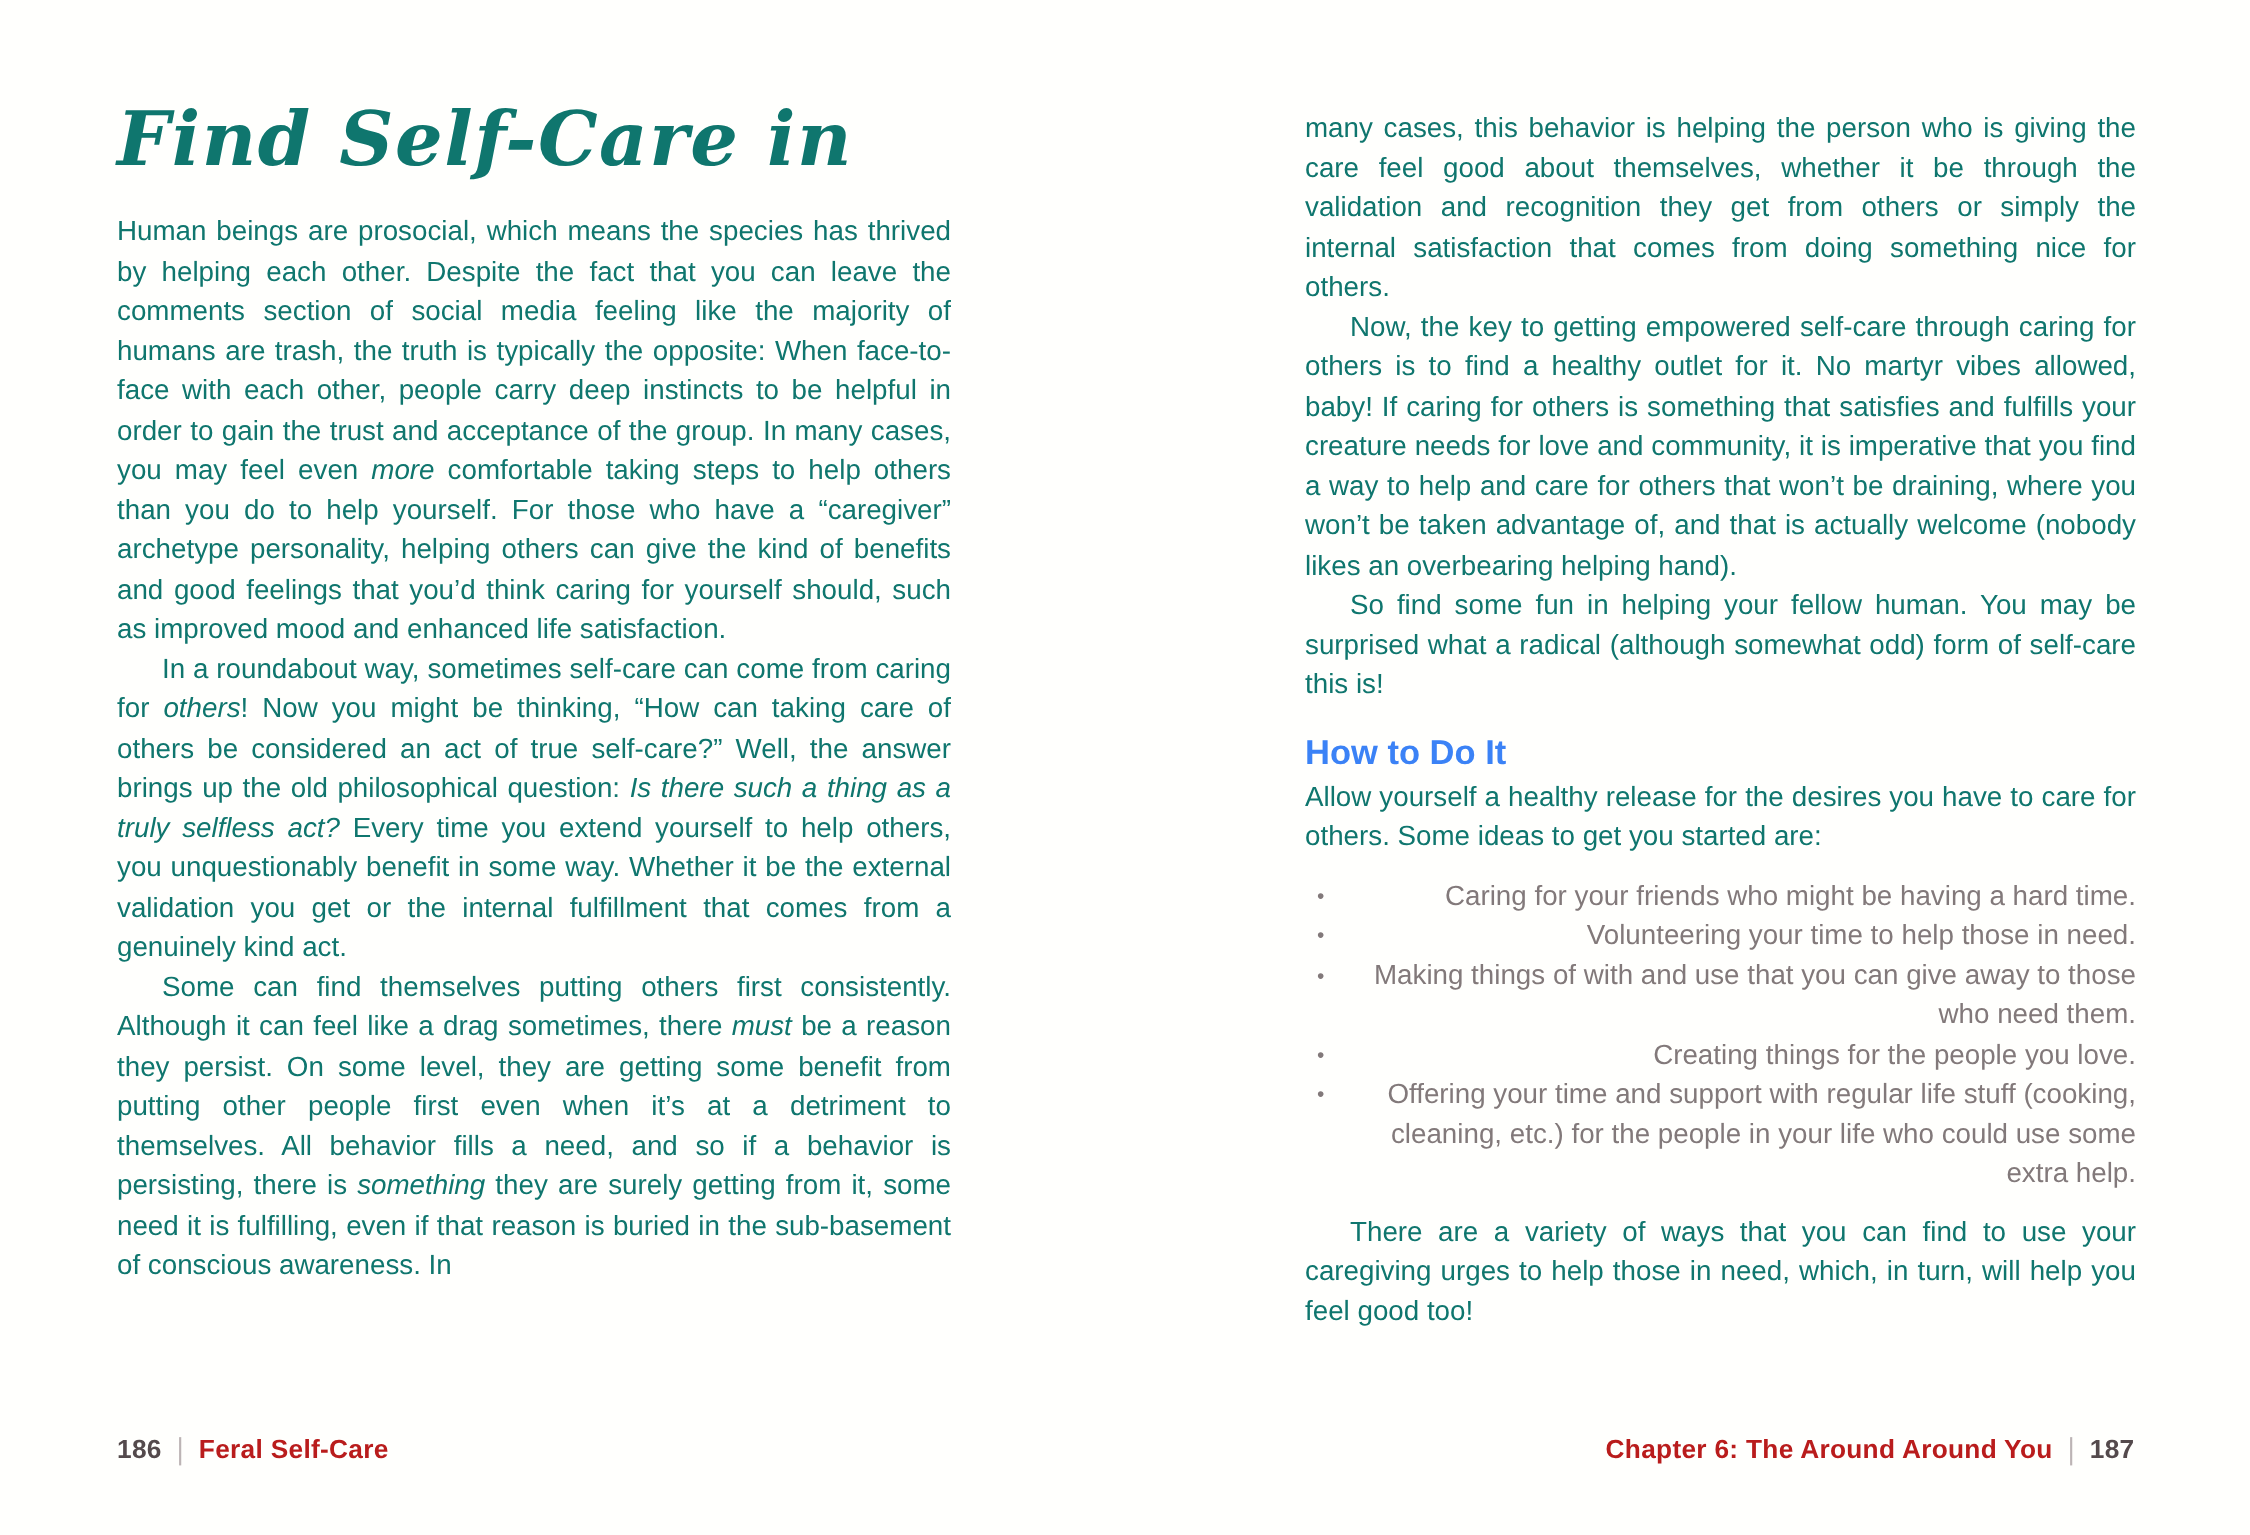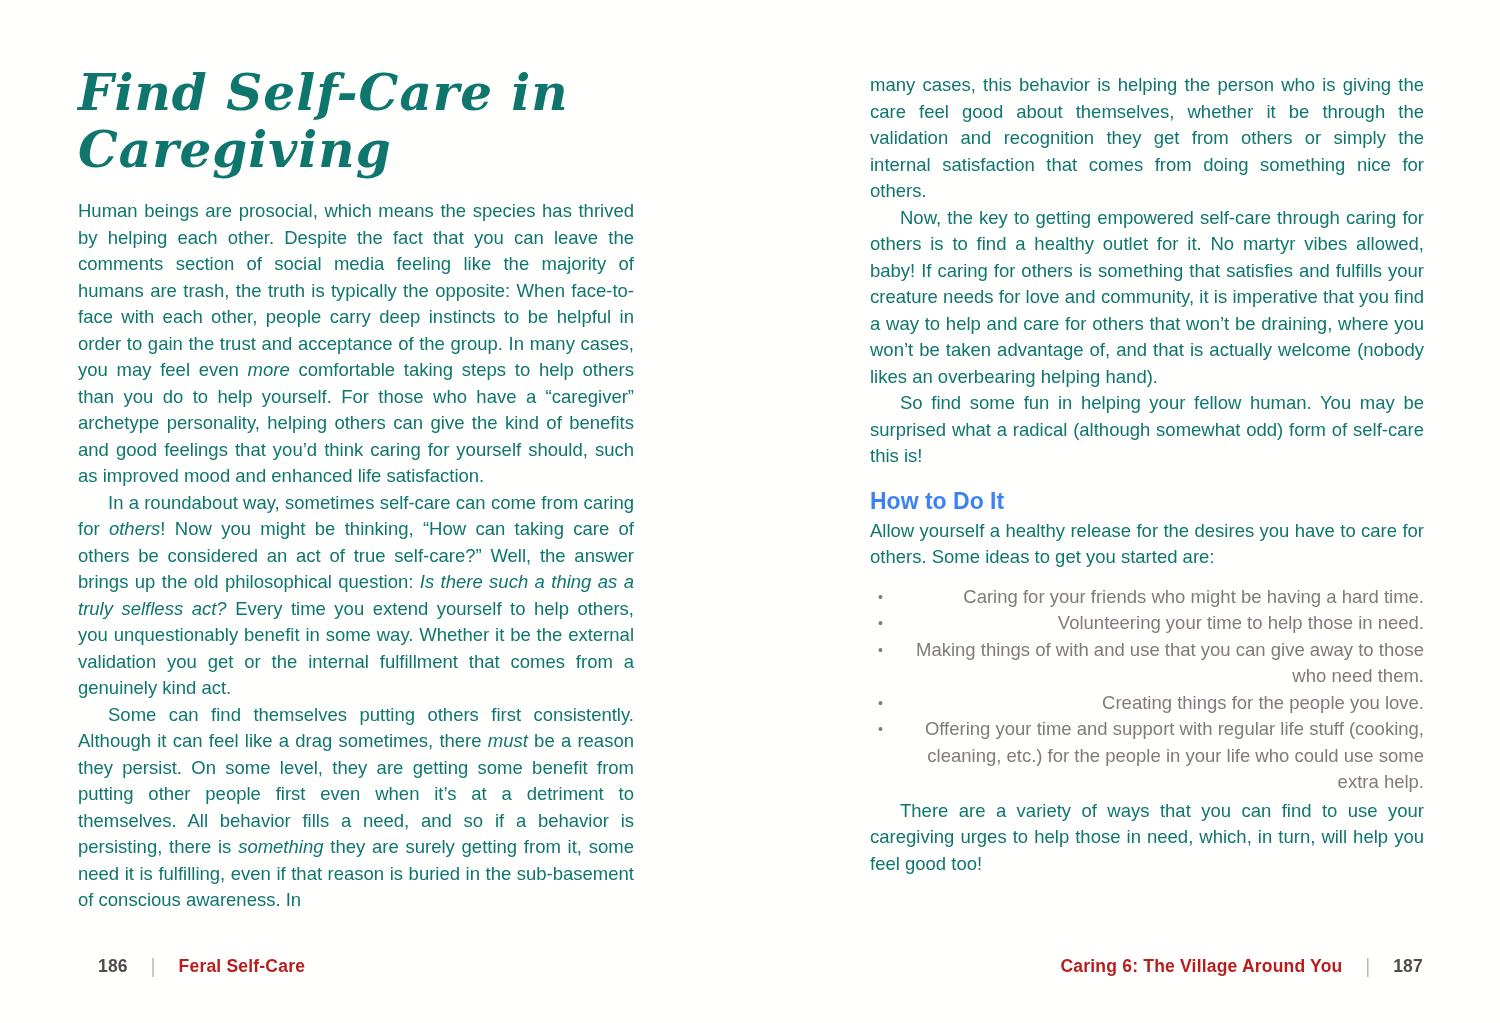--- a/index.html
+++ b/index.html
@@ -32,42 +32,41 @@
   .section-heading {
     font-size:23px; font-weight:700; color:#3b82f6;
     margin:18px 0 3px 0;
   }
 
   ul.idea-list { list-style:none; margin-top:13px; }
   ul.idea-list li { display:flex; font-size:18.5px; line-height:26.5px; color:#82797a; }
   ul.idea-list .dot { flex:none; width:30px; padding-left:8px; font-size:14px; line-height:26.5px; }
   ul.idea-list .li-text { flex:1; text-align:right; }
 
-  .closing { margin-top:2px; }
+  .closing { margin-top:12px; }
 
   
   .footer {
     position:absolute; top:956px; font-size:17.5px; color:#5f5456;
-    display:flex; align-items:center; gap:23px; letter-spacing:0.2px;margin-left:20px;
+    display:flex; align-items:center; gap:10px; letter-spacing:0.2px;
   }
   .footer-left  { left:78px; }
   .footer-right { right:77px; }
   .page-num { font-weight:700; color:#544a4c; }
   .footer-sep { color:#bcb4b5; font-weight:400; transform:scaleY(1.15); }
   .footer-label { font-weight:700; color:#b91c1c; }
 </style>
 </head>
 <body>
 
 <div class="spread">
 
   <div class="page-left">
     <h1 class="chapter-title">
       <span class="t-line">Find Self-Care in</span>
-      <span class="t-line">Caregiving</span>
     </h1>
     <div class="body-copy">
       <p><span>Human beings are prosocial, which means the species has thrived by helping each other. Despite the fact that you can leave the comments section of social media feeling like the majority of humans are trash, the truth is typically the opposite: When face-to-face with each other, people carry deep instincts to be helpful in order to gain the trust and acceptance of the group. In many cases, you may feel even </span><em>more</em><span> comfortable taking steps to help others than you do to help yourself. For those who have a “caregiver” archetype personality, helping others can give the kind of benefits and good feelings that you’d think caring for yourself should, such as improved mood and enhanced life satisfaction.</span></p>
       <p class="indent"><span>In a roundabout way, sometimes self-care can come from caring for </span><em>others</em><span>! Now you might be thinking, “How can taking care of others be considered an act of true self-care?” Well, the answer brings up the old philosophical question: </span><em>Is there such a thing as a truly selfless act?</em><span> Every time you extend yourself to help others, you unquestionably benefit in some way. Whether it be the external validation you get or the internal fulfillment that comes from a genuinely kind act.</span></p>
       <p class="indent"><span>Some can find themselves putting others first consistently. Although it can feel like a drag sometimes, there </span><em>must</em><span> be a reason they persist. On some level, they are getting some benefit from putting other people first even when it’s at a detriment to themselves. All behavior fills a need, and so if a behavior is persisting, there is </span><em>something</em><span> they are surely getting from it, some need it is fulfilling, even if that reason is buried in the sub-basement of conscious awareness. In</span></p>
     </div>
   </div>
 
   <div class="page-right">
     <div class="body-copy">
@@ -105,18 +104,18 @@
     </div>
   </div>
 
   <div class="footer footer-left">
     <span class="page-num">186</span>
     <span class="footer-sep">|</span>
     <span class="footer-label">Feral Self-Care</span>
   </div>
 
   <div class="footer footer-right">
-    <span class="footer-label">Caring 6: The Village Around You</span>
+    <span class="footer-label">Chapter 6: The Around Around You</span>
     <span class="footer-sep">|</span>
     <span class="page-num">187</span>
   </div>
 
 </div>
 
 </body></html>

